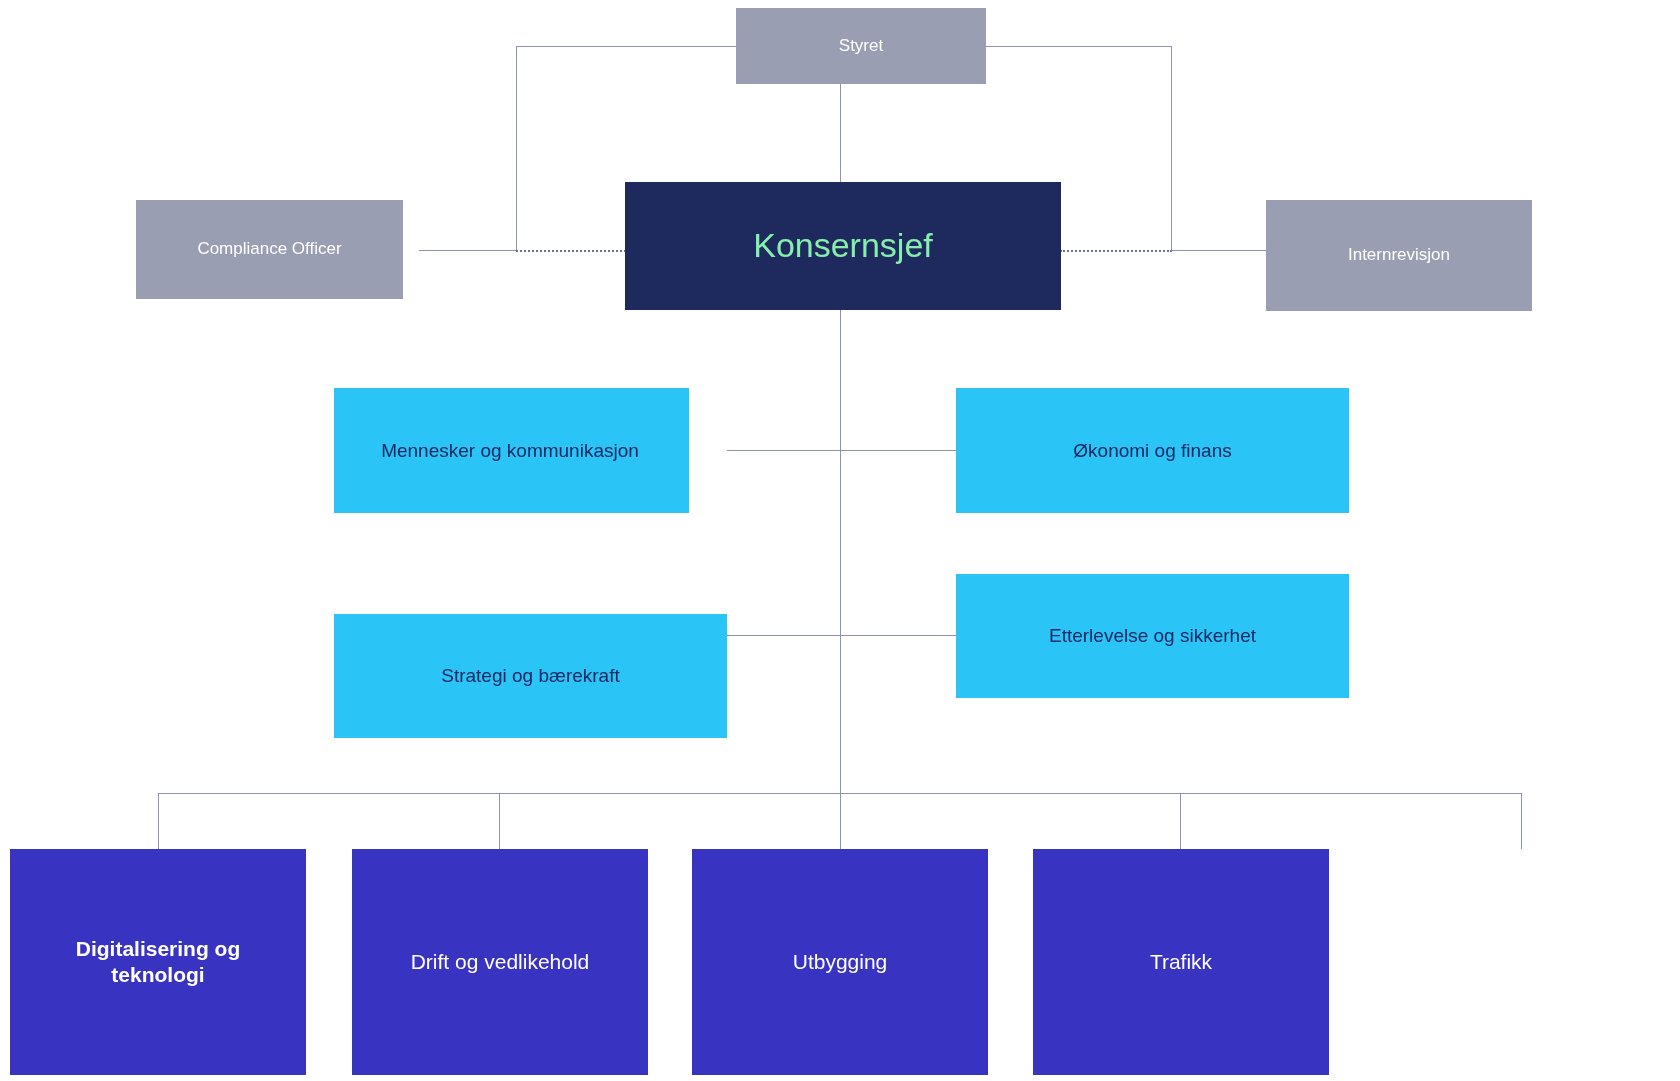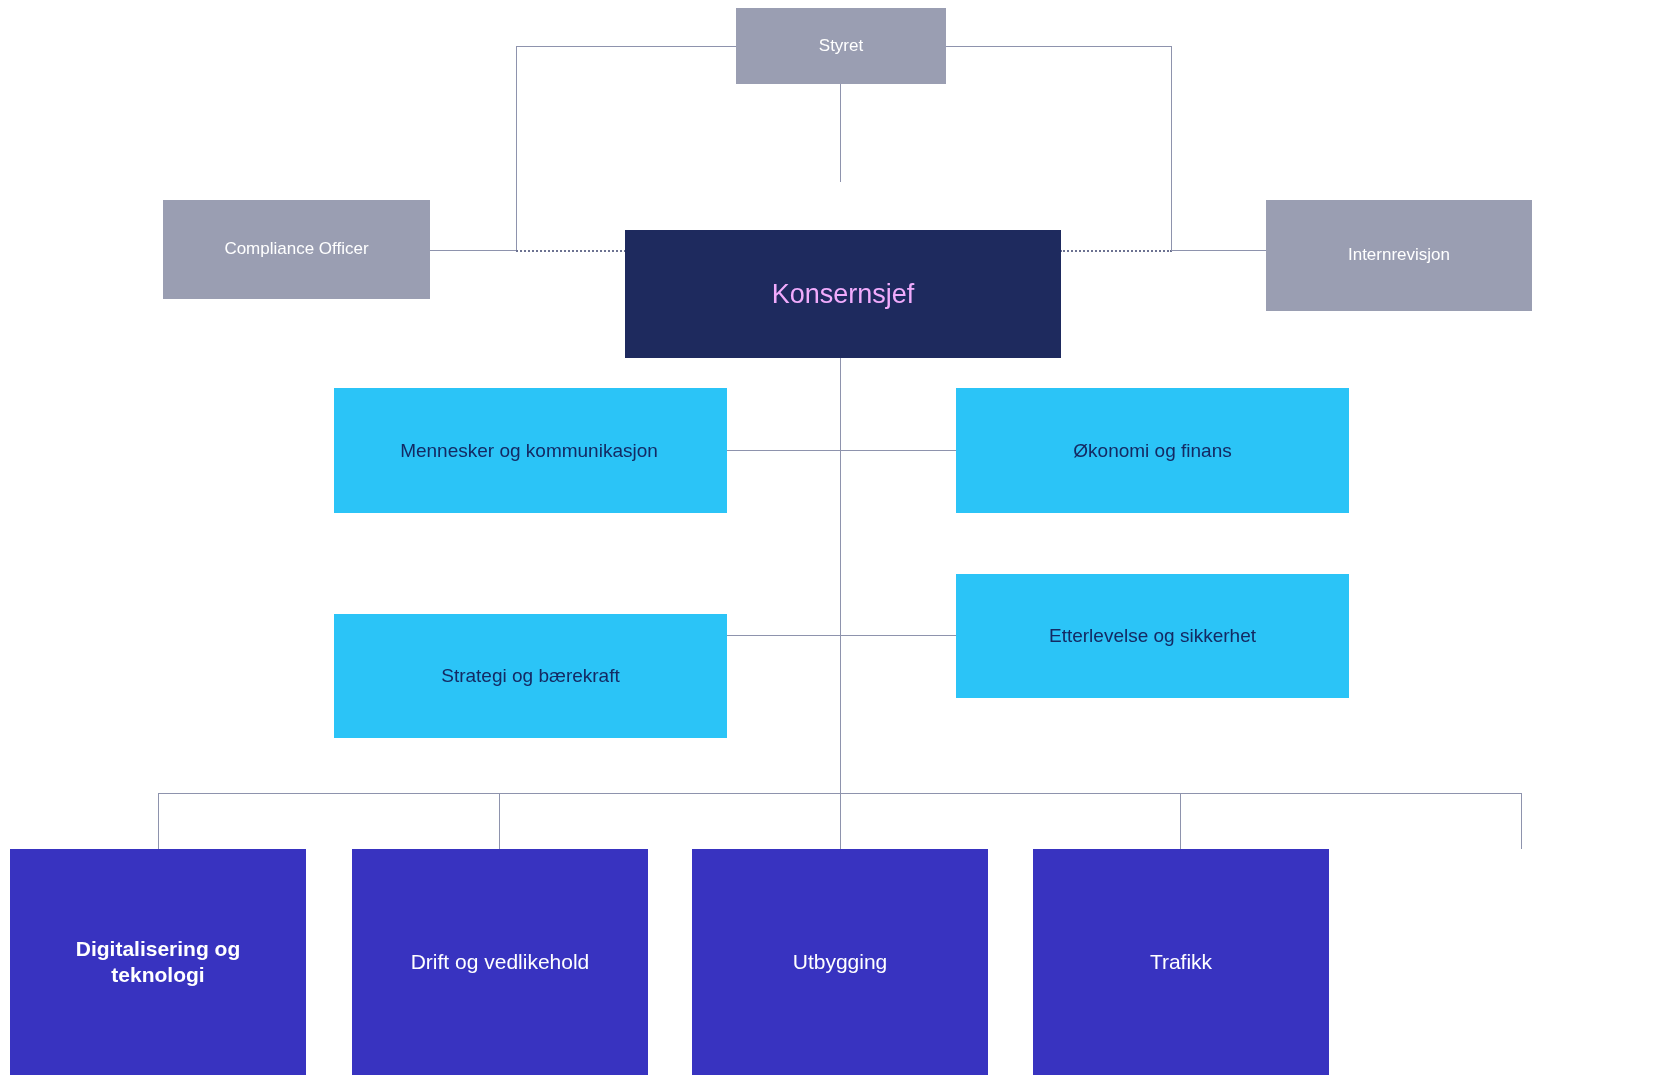--- a/index.html
+++ b/index.html
@@ -52,23 +52,22 @@
     color: #ffffff;
     font-size: 17px;
   }
   .node--staffgrey {
     background: #9a9eb2;
     color: #ffffff;
     font-size: 17px;
   }
   .node--ceo {
     background: #1e2a5e;
-    color: #f0abfc;
-    font-size: 27px;
-    margin-top: 48px;
+    color: #86efac;
+    font-size: 34px;
   }
   .node--cyan {
     background: #2bc4f7;
     color: #142a63;
     font-size: 19px;
   }
   .node--division {
     background: #3833c0;
     color: #ffffff;
     font-size: 21px;
@@ -104,37 +103,37 @@
   <div class="conn conn-h" style="left:727px; top:635px; width:229px;"></div>
 
   <div class="conn conn-h" style="left:158px; top:793px; width:1364px;"></div>
 
   <div class="conn conn-v" style="left:158px; top:793px; height:56px;"></div>
   <div class="conn conn-v" style="left:499px; top:793px; height:56px;"></div>
   <div class="conn conn-v" style="left:840px; top:793px; height:56px;"></div>
   <div class="conn conn-v" style="left:1180px; top:793px; height:56px;"></div>
   <div class="conn conn-v" style="left:1521px; top:793px; height:56px;"></div>
 
-  <div class="node node--board" style="left:736px; top:8px; width:210px; height:76px;">
+  <div class="node node--board" style="left:736px; top:8px; width:250px; height:76px;">
     <span>Styret</span>
   </div>
 
-  <div class="node node--staffgrey" style="left:163px; top:200px; width:267px; height:99px;">
+  <div class="node node--staffgrey" style="left:136px; top:200px; width:267px; height:99px;">
     <span>Compliance Officer</span>
   </div>
 
   <div class="node node--ceo" style="left:625px; top:182px; width:436px; height:128px;">
     <span>Konsernsjef</span>
   </div>
 
   <div class="node node--staffgrey" style="left:1266px; top:200px; width:266px; height:111px;">
     <span>Internrevisjon</span>
   </div>
 
-  <div class="node node--cyan" style="left:334px; top:388px; width:393px; height:125px;padding-left:7px;">
+  <div class="node node--cyan" style="left:334px; top:388px; width:355px; height:125px;padding-left:7px;">
     <span>Mennesker og kommunikasjon</span>
   </div>
 
   <div class="node node--cyan" style="left:956px; top:388px; width:393px; height:125px;">
     <span>Økonomi og finans</span>
   </div>
 
   <div class="node node--cyan" style="left:334px; top:574px; width:393px; height:124px;margin-top:40px;">
     <span>Strategi og bærekraft</span>
   </div>

